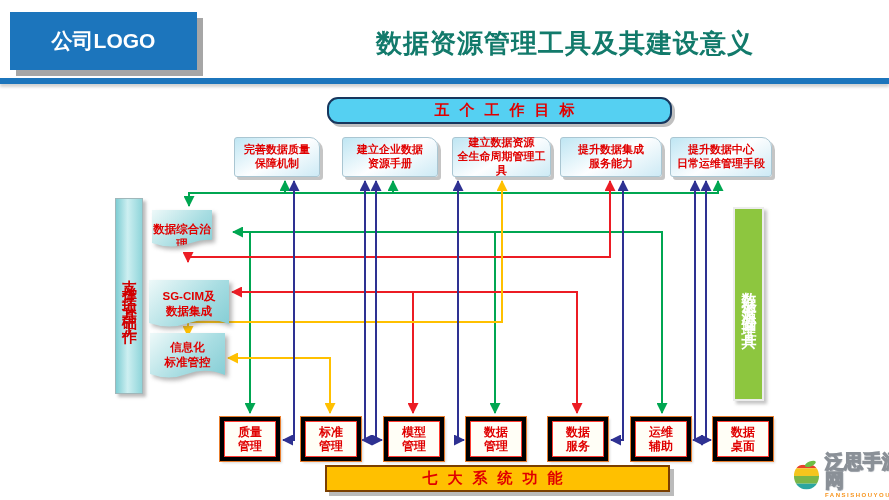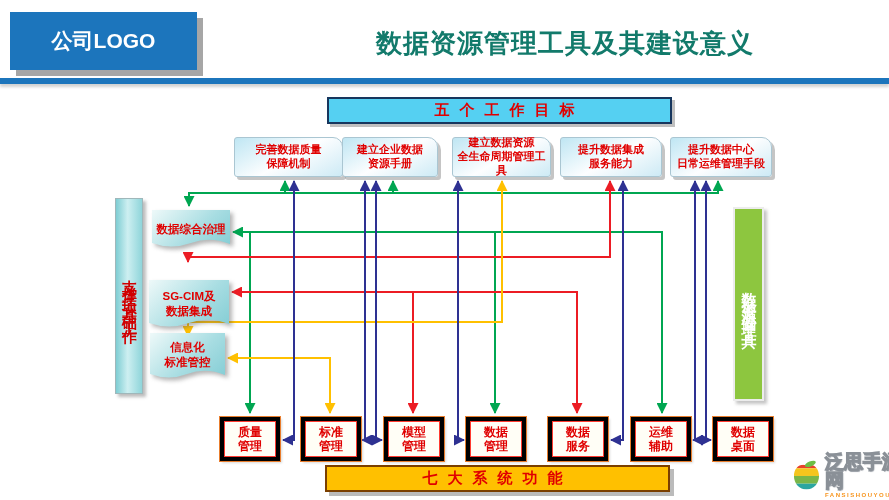--- a/index.html
+++ b/index.html
@@ -12,21 +12,21 @@
           background:var(--c-logo_blue,#1C75BC); color:#fff; font-weight:bold; font-size:21px;
           display:flex; align-items:center; justify-content:center;
           box-shadow:6px 6px 0 #a6a6a6; }
   .title { position:absolute; left:330px; top:26px; width:470px; text-align:center;
            color:var(--c-title_teal,#127A6B); font-weight:bold; font-size:26px; letter-spacing:1px; }
   .rule { position:absolute; left:0; top:78px; width:889px; height:6px;
           background:var(--c-logo_blue,#1C75BC); box-shadow:0 3px 3px rgba(0,0,0,.18); }
 
   
   .topbar { position:absolute; left:327px; top:97px; width:345px; height:27px;
-            background:var(--c-bar_cyan,#55D0F2); border:2px solid #17365D; border-radius:0;
+            background:var(--c-bar_cyan,#55D0F2); border:2px solid #17365D; border-radius:11px;
             box-shadow:3px 3px 0 rgba(140,140,140,.55);
             display:flex; align-items:center; justify-content:center;
             color:var(--c-red_text,#E00000); font-weight:bold; font-size:15px; letter-spacing:10px; padding-left:20px; }
   .botbar { position:absolute; left:325px; top:465px; width:345px; height:27px;
             background:var(--c-bar_gold,#FFC000); border:2px solid #7B3F00;
             box-shadow:4px 4px 0 rgba(120,120,120,.5);
             display:flex; align-items:center; justify-content:center;
             color:var(--c-red_text,#E00000); font-weight:bold; font-size:15px; letter-spacing:10px; padding-left:0; }
 
   .vbar-left { position:absolute; left:115px; top:198px; width:28px; height:196px;
@@ -47,21 +47,21 @@
           box-shadow:3px 3px 0 rgba(150,150,150,.55);
           display:flex; align-items:center; justify-content:center; text-align:center;
           color:var(--c-red_text,#E00000); font-weight:bold; font-size:11px; line-height:1.25;
           white-space:pre-line; }
 
   
   .wavewrap { position:absolute; filter:drop-shadow(3px 3px 2px rgba(90,90,90,.45)); }
   .wave { background:linear-gradient(135deg,#eef9f9 0%,#a8dde2 55%,#7fcbd3 100%);
           color:var(--c-red_text,#E00000); font-weight:bold; font-size:11.5px; line-height:1.3;
           text-align:center; white-space:pre-line; }
-  .wave.f1 { width:78px; height:44px; padding-top:12px;
+  .wave.f1 { width:60px; height:44px; padding-top:12px;
              clip-path:path('M0,0 L78,0 L78,34 Q58,26 39,33 Q19,40 0,33 Z'); }
   .wave.f2 { width:80px; height:54px; padding-top:9px;
              clip-path:path('M0,0 L80,0 L80,44 Q60,36 40,43 Q20,50 0,43 Z'); }
   .wave.f3 { width:75px; height:52px; padding-top:7px;
              clip-path:path('M0,0 L75,0 L75,42 Q56,34 37,41 Q19,48 0,41 Z'); }
 
   
   .func { position:absolute; top:417px; width:60px; height:44px;
           background:#fffef6; border:4px solid #000000; outline:1px solid #E87D2D;
           box-shadow:inset 0 0 0 1px #FF3B30, 2px 2px 2px rgba(150,150,150,.35);
@@ -136,21 +136,21 @@
     <path class="w w-navy" d="M365,181 L365,440 L362,440" marker-start="url(#m-navy)" marker-end="url(#m-navy)"></path>
     <path class="w w-navy" d="M376,181 L376,440 L382,440" marker-start="url(#m-navy)" marker-end="url(#m-navy)"></path>
     <path class="w w-navy" d="M458,181 L458,440 L464,440" marker-start="url(#m-navy)" marker-end="url(#m-navy)"></path>
     <path class="w w-navy" d="M623,181 L623,440 L611,440" marker-start="url(#m-navy)" marker-end="url(#m-navy)"></path>
     <path class="w w-navy" d="M695,181 L695,440 L693,440" marker-start="url(#m-navy)" marker-end="url(#m-navy)"></path>
     <path class="w w-navy" d="M706,181 L706,440 L711,440" marker-start="url(#m-navy)" marker-end="url(#m-navy)"></path>
   </svg>
 
   <div class="topbar">五个工作目标</div>
 
-  <div class="goal" style="left:234px;width:109px;">完善数据质量
+  <div class="goal" style="left:234px;width:86px;">完善数据质量
 保障机制</div>
   <div class="goal" style="left:452px;width:99px;">建立数据资源
 全生命周期管理工具</div>
   <div class="goal" style="left:342px;width:96px;">建立企业数据
 资源手册</div>
   <div class="goal" style="left:560px;width:102px;">提升数据集成
 服务能力</div>
   <div class="goal" style="left:670px;width:102px;">提升数据中心
 日常运维管理手段</div>
 

